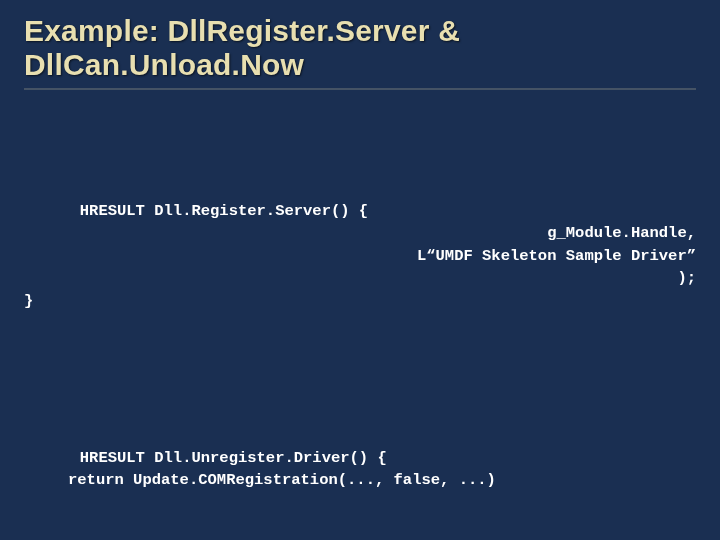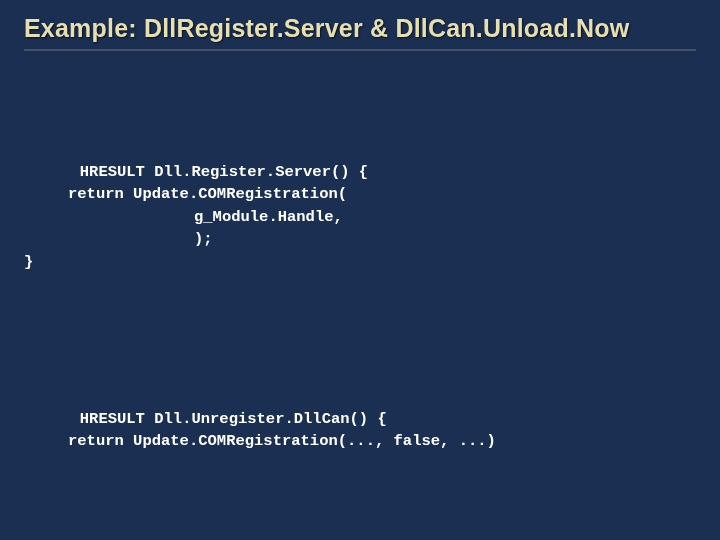--- a/index.html
+++ b/index.html
@@ -11,21 +11,21 @@
     font-family: Arial, Helvetica, sans-serif;
     overflow: hidden;
   }
   .slide {
     width: 720px;
     height: 540px;
     box-sizing: border-box;
     padding: 14px 24px 0 24px;
   }
   .title {
-    font-size: 25px;
+    font-size: 30px;
     font-weight: bold;
     color: #e8dfb0;
     text-shadow: 1px 1px 2px rgba(0,0,0,0.6);
     margin: 0 0 6px 0;
     letter-spacing: 0.2px;
   }
   .rule {
     height: 2px;
     background: #c9c0a0;
     opacity: 0.25;
@@ -33,38 +33,38 @@
   }
   .codeblock {
     font-family: "Courier New", Courier, monospace;
     font-weight: bold;
     font-size: 15.5px;
     line-height: 1.45;
     color: #ffffff;
     white-space: pre;
   }
   .indent1 { padding-left: 44px; display: block; }
-  .indent-arg { padding-left: 170px; display: block; }
+  .indent-arg { padding-left: 170px; display: block; text-align: right; }
   .block { margin-bottom: 22px; }
 </style>
 </head>
 <body>
 
 <div class="slide">
   <h1 class="title">Example: DllRegister.Server &amp; DllCan.Unload.Now</h1>
   <div class="rule"></div>
 
   <div class="codeblock">
 
     <div class="block">
       <span>HRESULT Dll.Register.Server() {</span>
-<span class="indent1">return Update.COMRegistration(</span><span class="indent-arg">g_Module.Handle,</span><span class="indent-arg">);</span><span>}</span>
+<span class="indent-arg">g_Module.Handle,</span><span class="indent-arg">L“UMDF Skeleton Sample Driver”</span><span class="indent-arg">);</span><span>}</span>
     </div>
 
     <div class="block">
-      <span>HRESULT Dll.Unregister.DllCan() {</span>
+      <span>HRESULT Dll.Unregister.Driver() {</span>
 <span class="indent1">return Update.COMRegistration(..., false, ...)</span>
     </div>
 
     
 
   </div>
 </div>
 
 </body></html>

